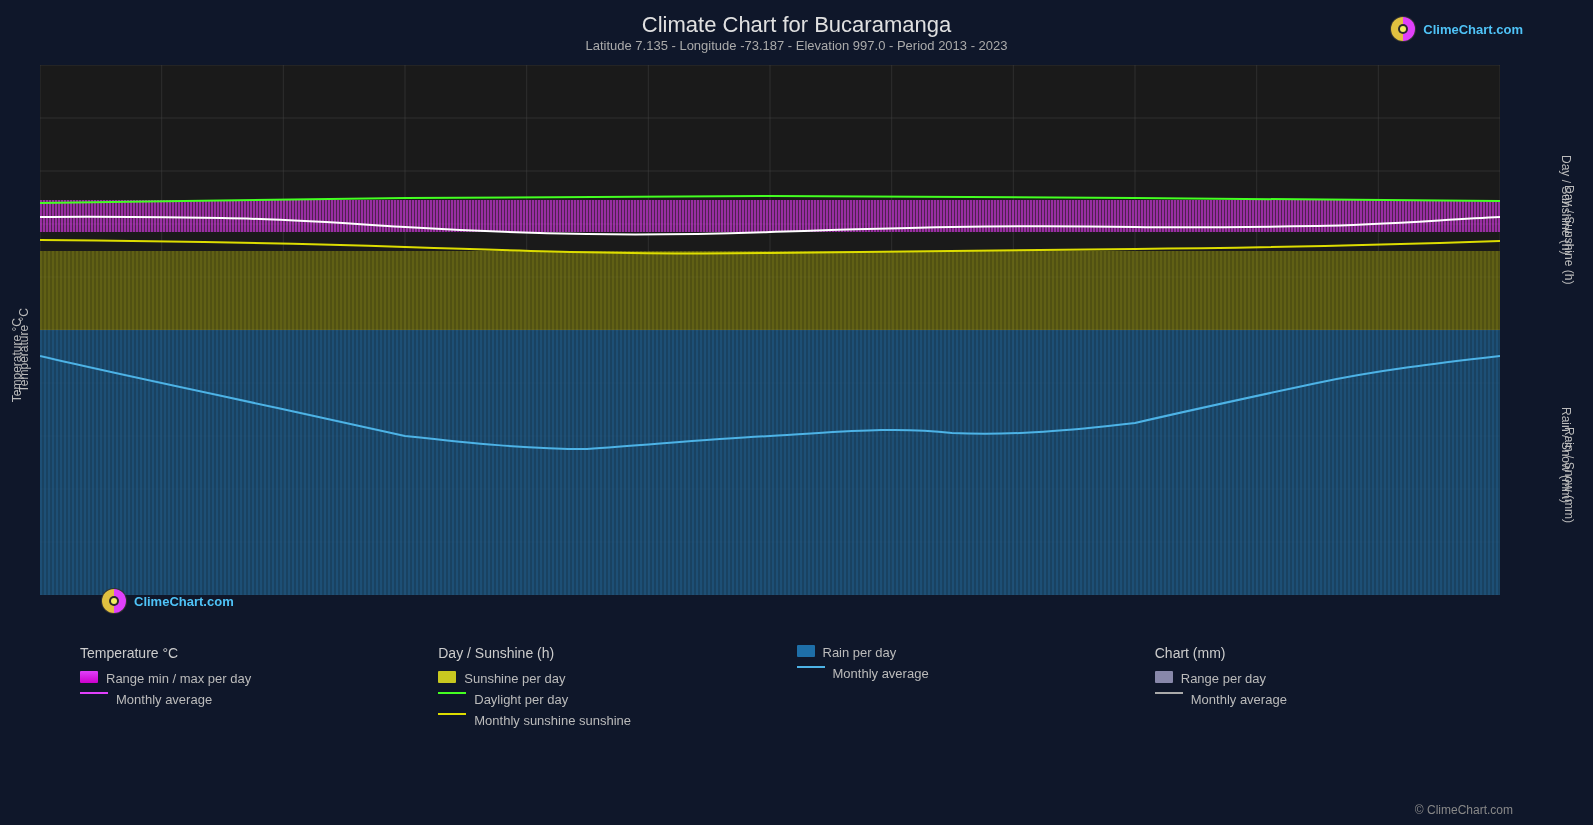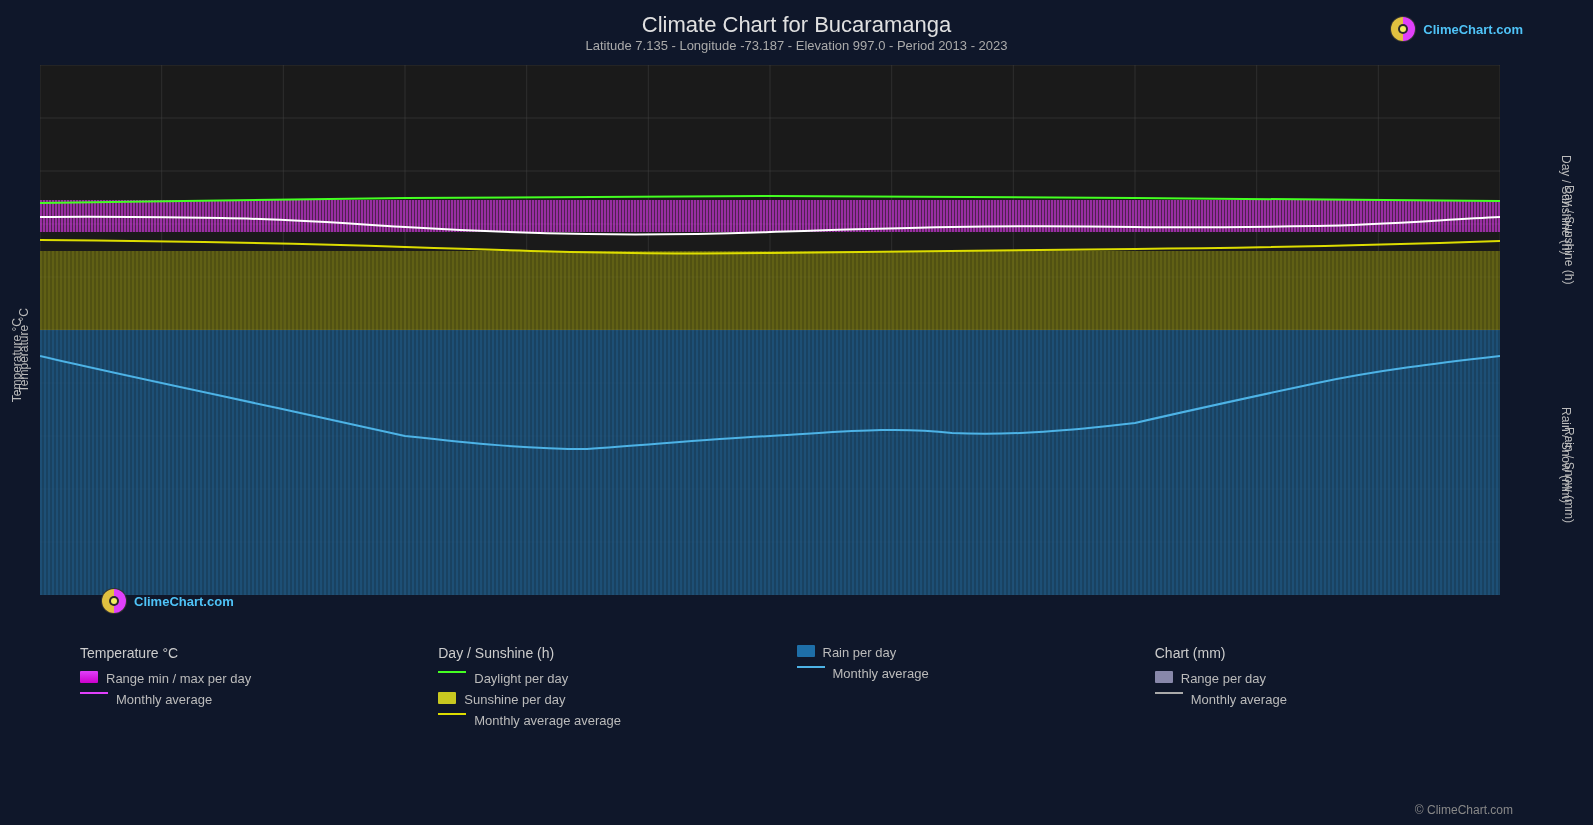--- a/index.html
+++ b/index.html
@@ -273,30 +273,30 @@
       </div>
       <div class="legend-item">
         <span class="legend-line" style="background:#e040fb; height:2px;"></span>
         <span>Monthly average</span>
       </div>
     </div>
 
     <div class="legend-col">
       <div class="legend-title">Day / Sunshine (h)</div>
       <div class="legend-item">
+        <span class="legend-swatch" style="background:#c8c820;"></span>
+        <span>Sunshine per day</span>
+      </div>
+      <div class="legend-item">
         <span class="legend-line" style="background:#44ff22; height:2px;"></span>
         <span>Daylight per day</span>
       </div>
       <div class="legend-item">
-        <span class="legend-swatch" style="background:#c8c820;"></span>
-        <span>Sunshine per day</span>
-      </div>
-      <div class="legend-item">
         <span class="legend-line" style="background:#dddd00; height:2px;"></span>
-        <span>Monthly average average</span>
+        <span>Monthly sunshine sunshine</span>
       </div>
     </div>
 
     <div class="legend-col">
       <div class="legend-item">
         <span class="legend-swatch" style="background:#1e6fa8;"></span>
         <span>Rain per day</span>
       </div>
       <div class="legend-item">
         <span class="legend-line" style="background:#4db3e6; height:2px;"></span>

